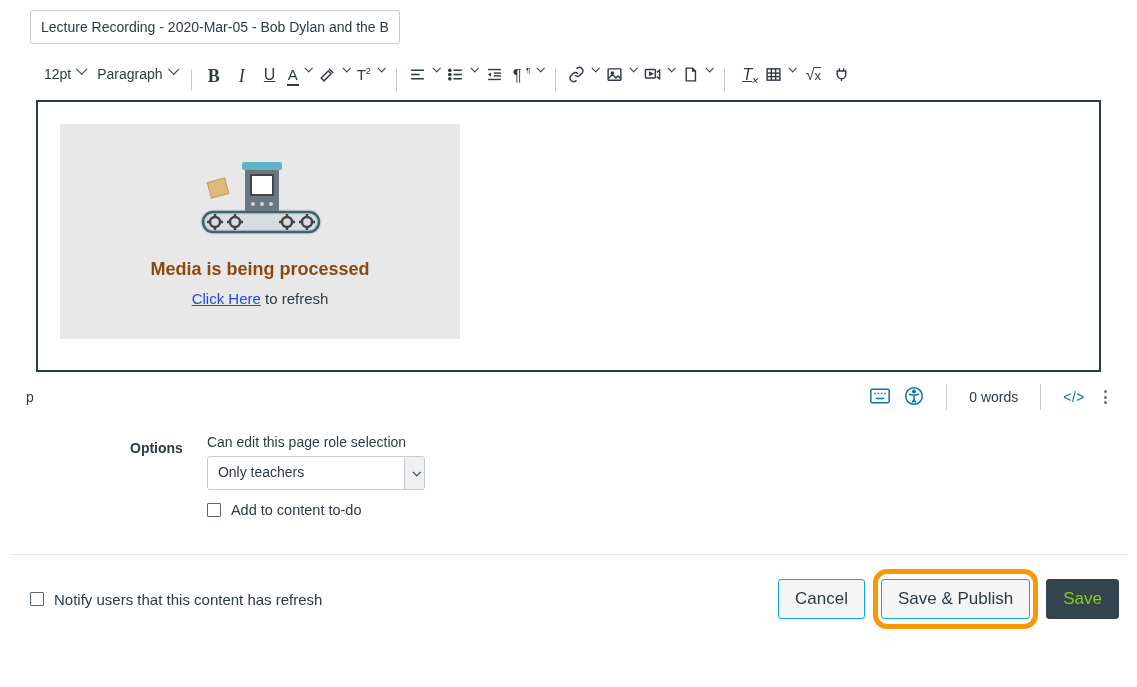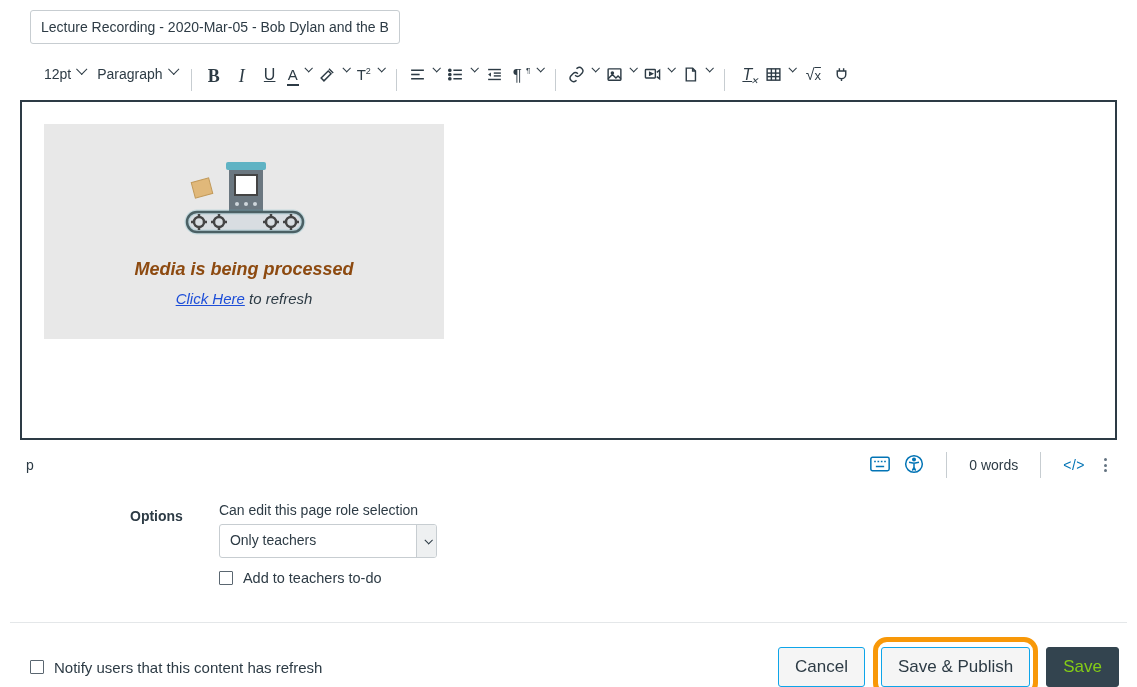--- a/index.html
+++ b/index.html
@@ -62,25 +62,24 @@
     width: 6px; height: 6px;
     border-right: 1.5px solid #2d3b45;
     border-bottom: 1.5px solid #2d3b45;
     transform: rotate(45deg) translateY(-1px);
     margin-left: 3px;
   }
   .icon-svg { width: 17px; height: 17px; }
   
   .editor {
     border: 2px solid #2d3b45;
-    margin: 0 10px;
-    height: 340px;
+    margin: 0 26px;
+    height: 272px;
     padding: 22px;
     overflow: auto;
-    font-style: italic;
   }
   .media-card {
     width: 400px;
     background: #e8e8e8;
     text-align: center;
     padding: 28px 20px 32px 20px;
   }
   .media-heading {
     color: #8d4a10;
     font-weight: 700;
@@ -99,21 +98,21 @@
     padding: 0 6px;
   }
   .status-left { color: #2b3a44; font-family: inherit; }
   .status-right { margin-left: auto; display: flex; align-items: center; gap: 14px; }
   .status-right .sep { height: 26px; }
   .code-tag { color: #0374b5; font-weight: 500; letter-spacing: 0.5px; }
   
   .options-row {
     display: flex;
     margin: 24px 0 0 120px;
-    gap: 36px;
+    gap: 24px;
     align-items: flex-start;
   }
   .options-label { font-weight: 700; margin-top: 6px; }
   .role-label { font-size: 14px; margin-bottom: 6px; }
   .select-wrap {
     display: flex;
     border: 1px solid #c7cdd1;
     border-radius: 3px;
     width: 218px;
     height: 34px;
@@ -371,21 +370,21 @@
   <div>
     <div class="role-label">Can edit this page role selection</div>
     <div class="select-wrap">
       <div class="select-val">Only teachers</div>
       <div class="select-btn">
           <span class="chev-sm"></span>
         </div>
     </div>
     <label class="check-row">
       <span class="check-box"></span>
-      <span>Add to teachers to-do</span>
+      <span>Add to content to-do</span>
     </label>
   </div>
 </div>
 
 <hr class="footer-sep">
 
 <div class="footer">
   <label class="footer-left">
     <span class="check-box"></span>
     <span>Notify users that this content has refresh</span>

